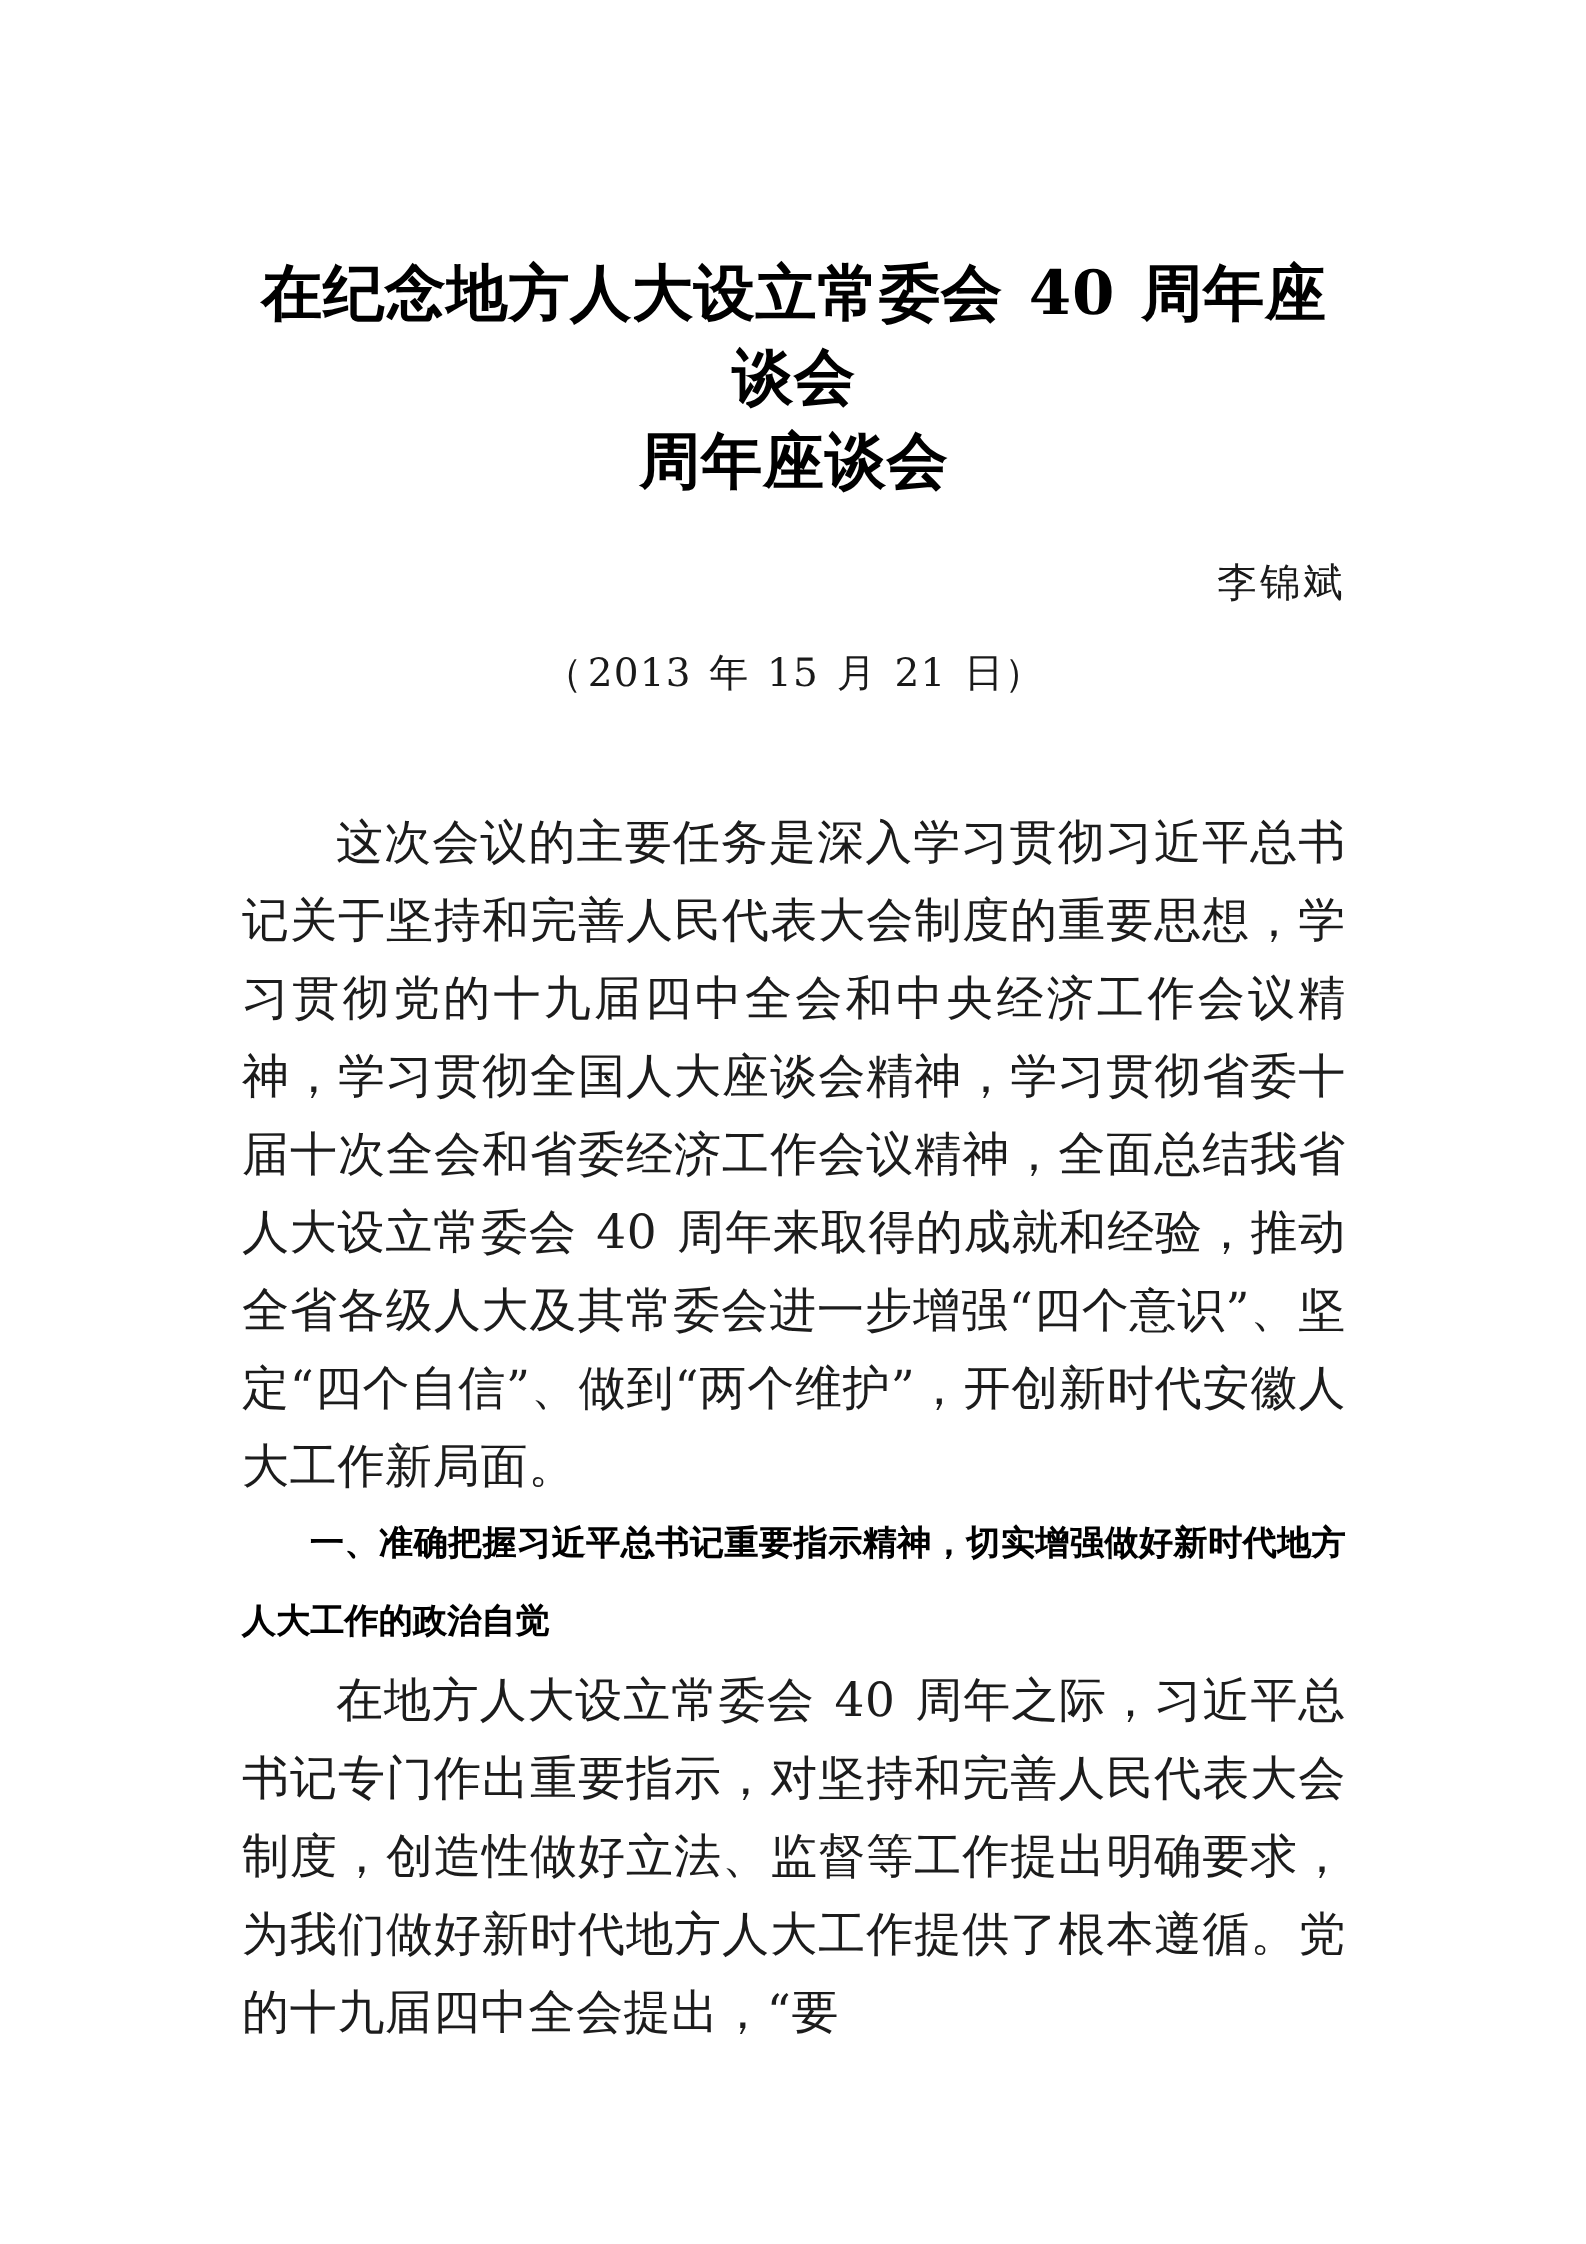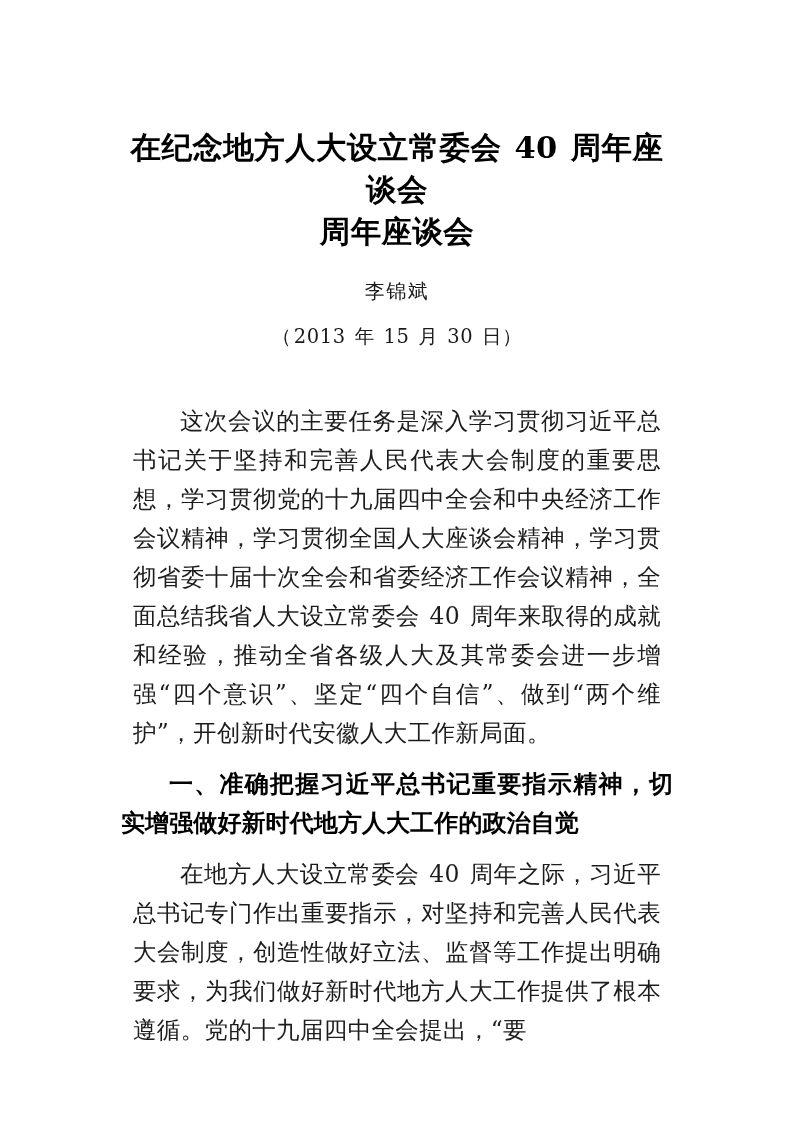--- a/index.html
+++ b/index.html
@@ -39,21 +39,21 @@
     margin: 0;
     padding: 0;
   }
 
   
   .doc-author {
     font-family: "DejaVu Serif", "Liberation Serif", serif;
     font-weight: 400;
     font-size: 20px;
     line-height: 30px;
-    text-align: center;
+    text-align: right;
     color: #1a1a1a;
     letter-spacing: 1.5px;
     margin: 0;
     padding: 24px 0 0 0;
   }
 
   
   .doc-date {
     font-family: "DejaVu Serif", "Liberation Serif", serif;
     font-weight: 400;
@@ -70,35 +70,35 @@
   .para {
     font-family: "DejaVu Serif", "Liberation Serif", serif;
     font-weight: 400;
     font-size: 23.5px;
     line-height: 39px;
     color: #1c1c1c;
     text-align: justify;
     text-justify: inter-character;
     text-indent: 2em;
     letter-spacing: 0.35px;
-    margin: 12px;
+    margin: 0;
     padding: 0;
     word-break: break-all;
   }
 
   
   .para.first-block {
     margin-top: 50px;
   }
 
   
   .section-heading {
     font-family: "DejaVu Sans", "Liberation Sans", sans-serif;
     font-weight: 700;
-    font-size: 24px;
+    font-size: 17px;
     line-height: 39px;
     color: #000000;
     text-align: justify;
     text-justify: inter-character;
     text-indent: 2em;
     letter-spacing: 0.1px;
     margin: 0;
     padding: 0;
     word-break: break-all;
   }
@@ -112,21 +112,21 @@
 </head>
 <body>
 
 <div class="page">
   <div class="doc-body">
 
     <h1 class="doc-title"><span>在纪念地方人大设立常委会 <span class="lat">40</span> 周年座谈会</span><br><span>周年座谈会</span></h1>
 
     <p class="doc-author">李锦斌</p>
 
-    <p class="doc-date">（<span class="lat">2013</span> 年 <span class="lat">15</span> 月 <span class="lat">30</span> 日）</p>
+    <p class="doc-date">（<span class="lat">2013</span> 年 <span class="lat">15</span> 月 <span class="lat">21</span> 日）</p>
 
     <p class="para first-block">这次会议的主要任务是深入学习贯彻习近平总书记关于坚持和完善人民代表大会制度的重要思想，学习贯彻党的十九届四中全会和中央经济工作会议精神，学习贯彻全国人大座谈会精神，学习贯彻省委十届十次全会和省委经济工作会议精神，全面总结我省人大设立常委会 <span class="lat">40</span> 周年来取得的成就和经验，推动全省各级人大及其常委会进一步增强“四个意识”、坚定“四个自信”、做到“两个维护”，开创新时代安徽人大工作新局面。</p>
 
 
     <p class="section-heading">一、准确把握习近平总书记重要指示精神，切实增强做好新时代地方人大工作的政治自觉</p>
 
     <p class="para">在地方人大设立常委会 <span class="lat">40</span> 周年之际，习近平总书记专门作出重要指示，对坚持和完善人民代表大会制度，创造性做好立法、监督等工作提出明确要求，为我们做好新时代地方人大工作提供了根本遵循。党的十九届四中全会提出，“要</p>
 
   </div>
 </div>

